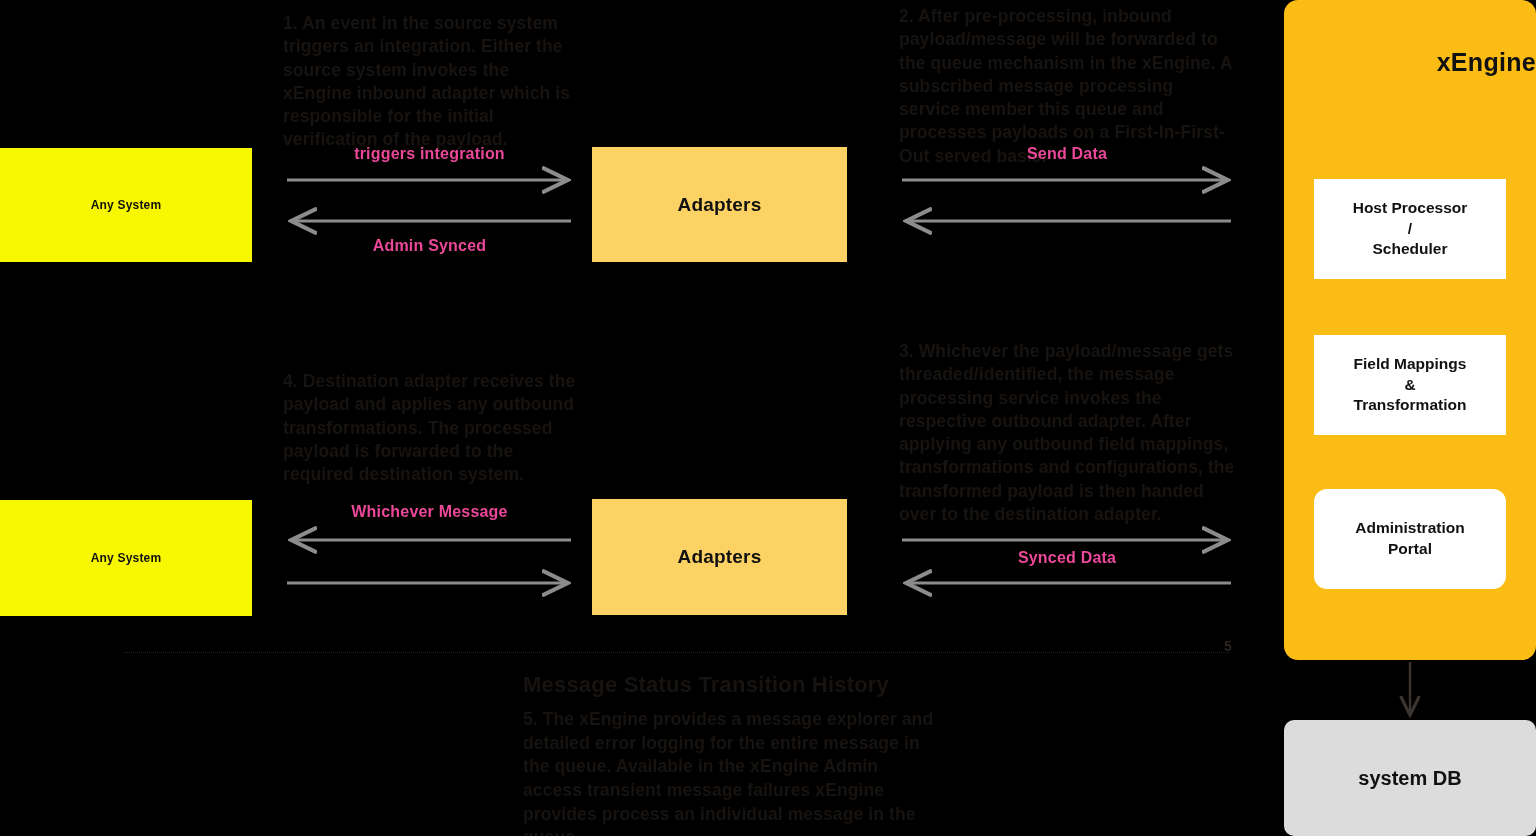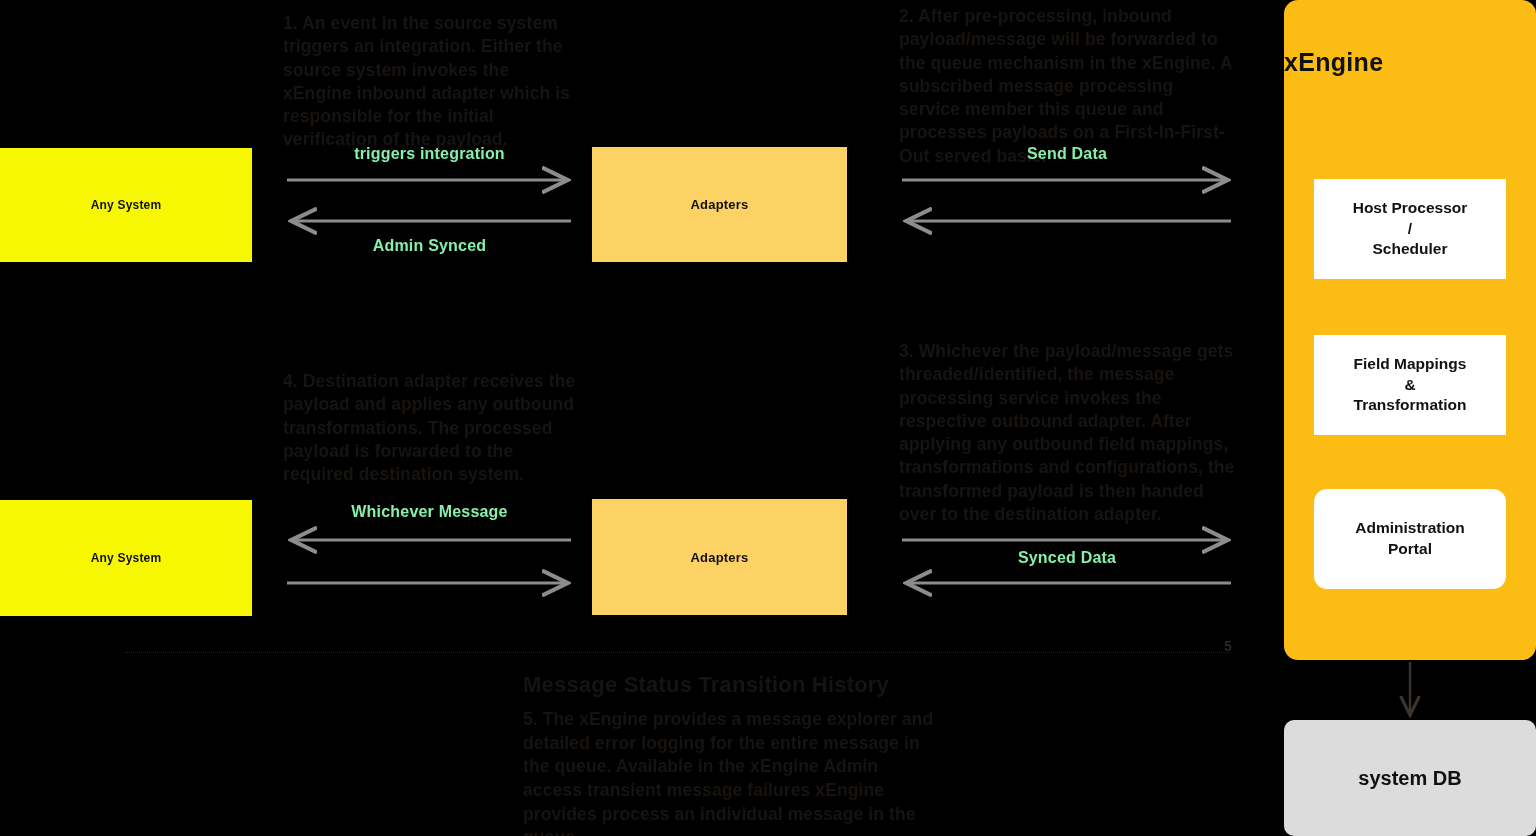--- a/index.html
+++ b/index.html
@@ -37,35 +37,35 @@
   }
   .node-anysystem {
     background: #F7F700;
     color: #111111;
     font-size: 12px;
     letter-spacing: 0.2px;
   }
   .node-adapter {
     background: #FDD264;
     color: #111111;
-    font-size: 13px;
+    font-size: 19px;
     letter-spacing: 0.2px;
   }
 
   
   .xengine-panel {
     background: #FBBD14;
     border-radius: 14px;
     box-sizing: border-box;
   }
   .xengine-title {
     position: absolute;
     left: 0; right: 0;
     top: 48px;
-    text-align: left;
+    text-align: right;
     font-size: 25px;
     font-weight: bold;
     color: #111111;
     letter-spacing: 0.3px;
   }
   .xe-card {
     position: absolute;
     background: #FFFFFF;
     display: flex;
     align-items: center;
@@ -95,21 +95,21 @@
     font-size: 17.5px;
     font-weight: bold;
     line-height: 1.33;
     letter-spacing: 0.1px;
     white-space: pre-line;
   }
 
   
   .arrow-label {
     position: absolute;
-    color: #86efac;
+    color: #ec4899;
     font-size: 16px;
     font-weight: bold;
     text-align: center;
     letter-spacing: 0.2px;
   }
 
   
   .arrow-svg { position: absolute; overflow: visible; }
 
   

